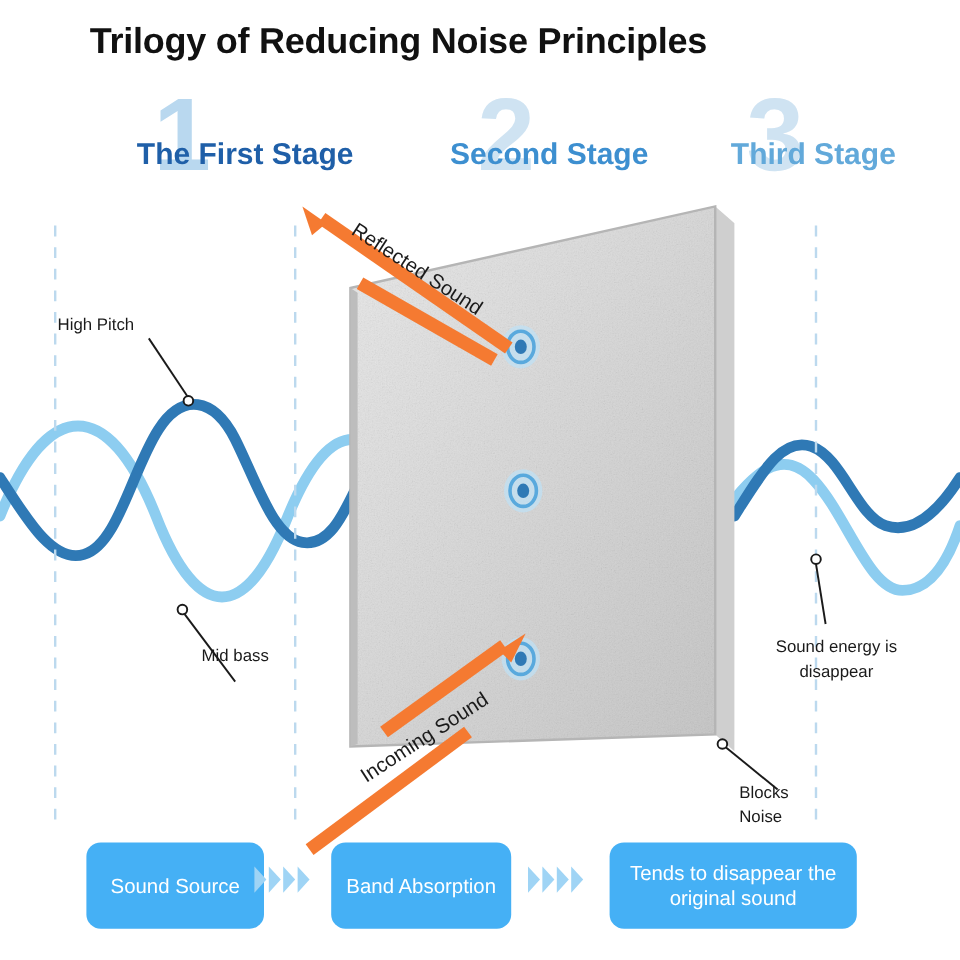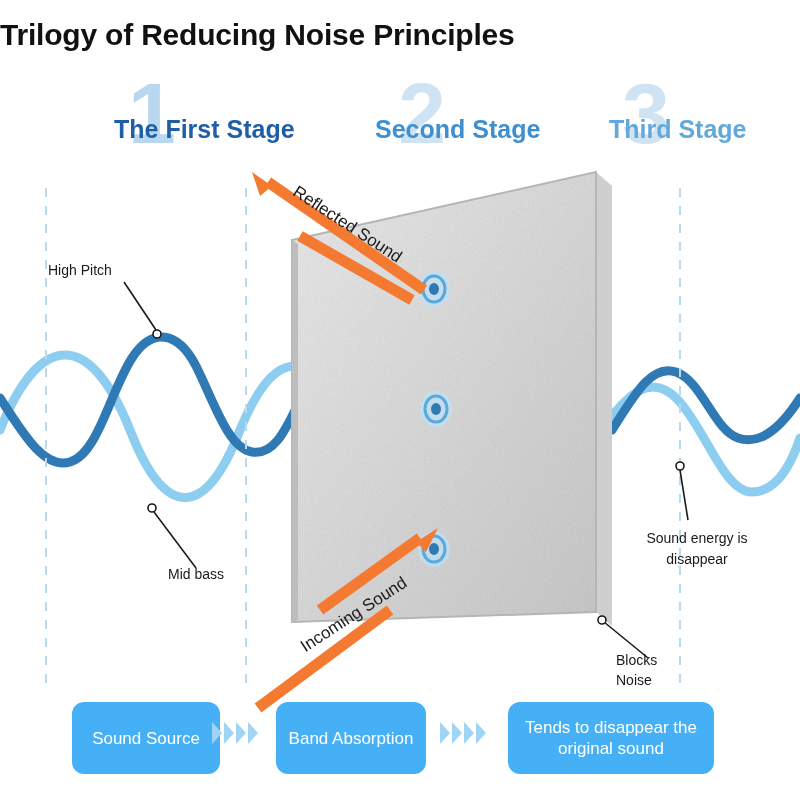--- a/index.html
+++ b/index.html
@@ -5,21 +5,21 @@
   html,body{margin:0;padding:0;}
   body{
     width:800px;height:800px;background:#ffffff;
     font-family:"Liberation Sans", sans-serif;
     overflow:hidden;position:relative;
   }
   .stage{position:absolute;}
 
   
   #title{
-    top:18px;left:0;width:664px;text-align:left;
+    top:18px;left:0;width:664px;text-align:center;
     font-size:30px;font-weight:bold;color:#111111;
     letter-spacing:-0.2px;
   }
 
   
   .bignum{
     font-size:86px;font-weight:bold;line-height:1;
     font-family:"Liberation Sans", sans-serif;
   }
   #num1{top:70px;left:128px;color:#b9d8ef;}
@@ -28,21 +28,21 @@
 
   
   .stagelabel{font-size:25px;font-weight:bold;white-space:nowrap;margin-left:32px;}
   #lbl1{top:115px;left:82px;color:#1f5fa8;}
   #lbl2{top:115px;left:343px;color:#3d8fd0;}
   #lbl3{top:115px;left:577px;color:#62a9da;}
 
   
   .anno{position:absolute;font-size:14px;color:#1a1a1a;white-space:nowrap;}
   #highpitch{top:262px;left:48px;}
-  #midbass{top:566px;left:168px;}
+  #midbass{top:538px;left:168px;}
   #blocks{top:650px;left:616px;line-height:20px;white-space:normal;width:80px;}
   #energy{top:528px;left:622px;line-height:21px;white-space:normal;width:150px;text-align:center;}
 
   
   .rotcap{position:absolute;font-size:17px;color:#1a1a1a;white-space:nowrap;}
   #reflcap{top:182px;left:300px;transform:rotate(33deg);transform-origin:left top;}
   #incomcap{top:640px;left:297px;transform:rotate(-33deg);transform-origin:left top;}
 
   
   .chipbox{

